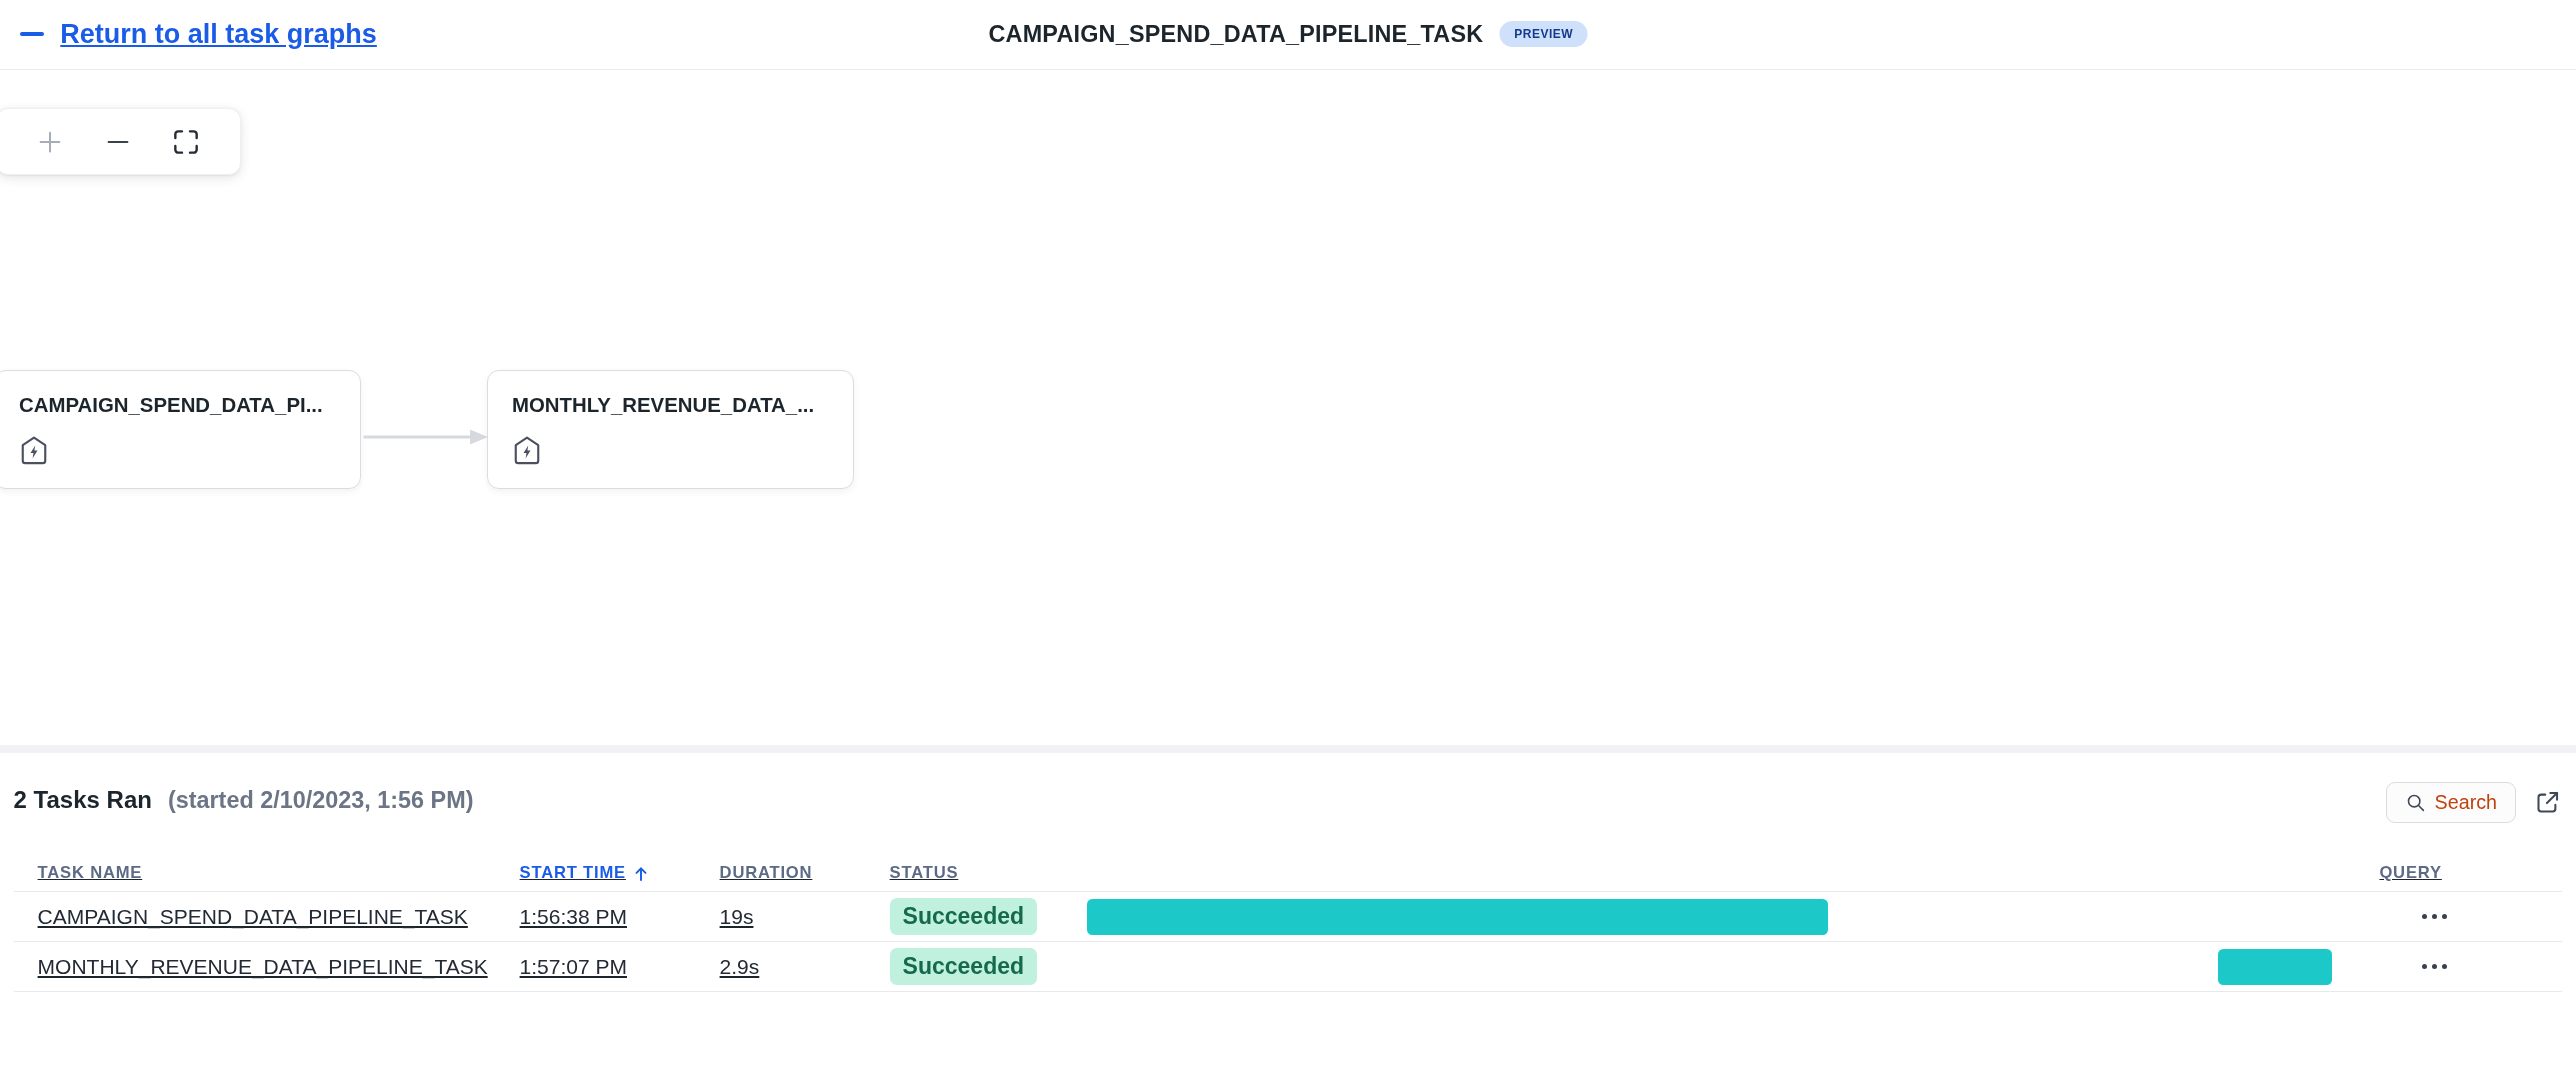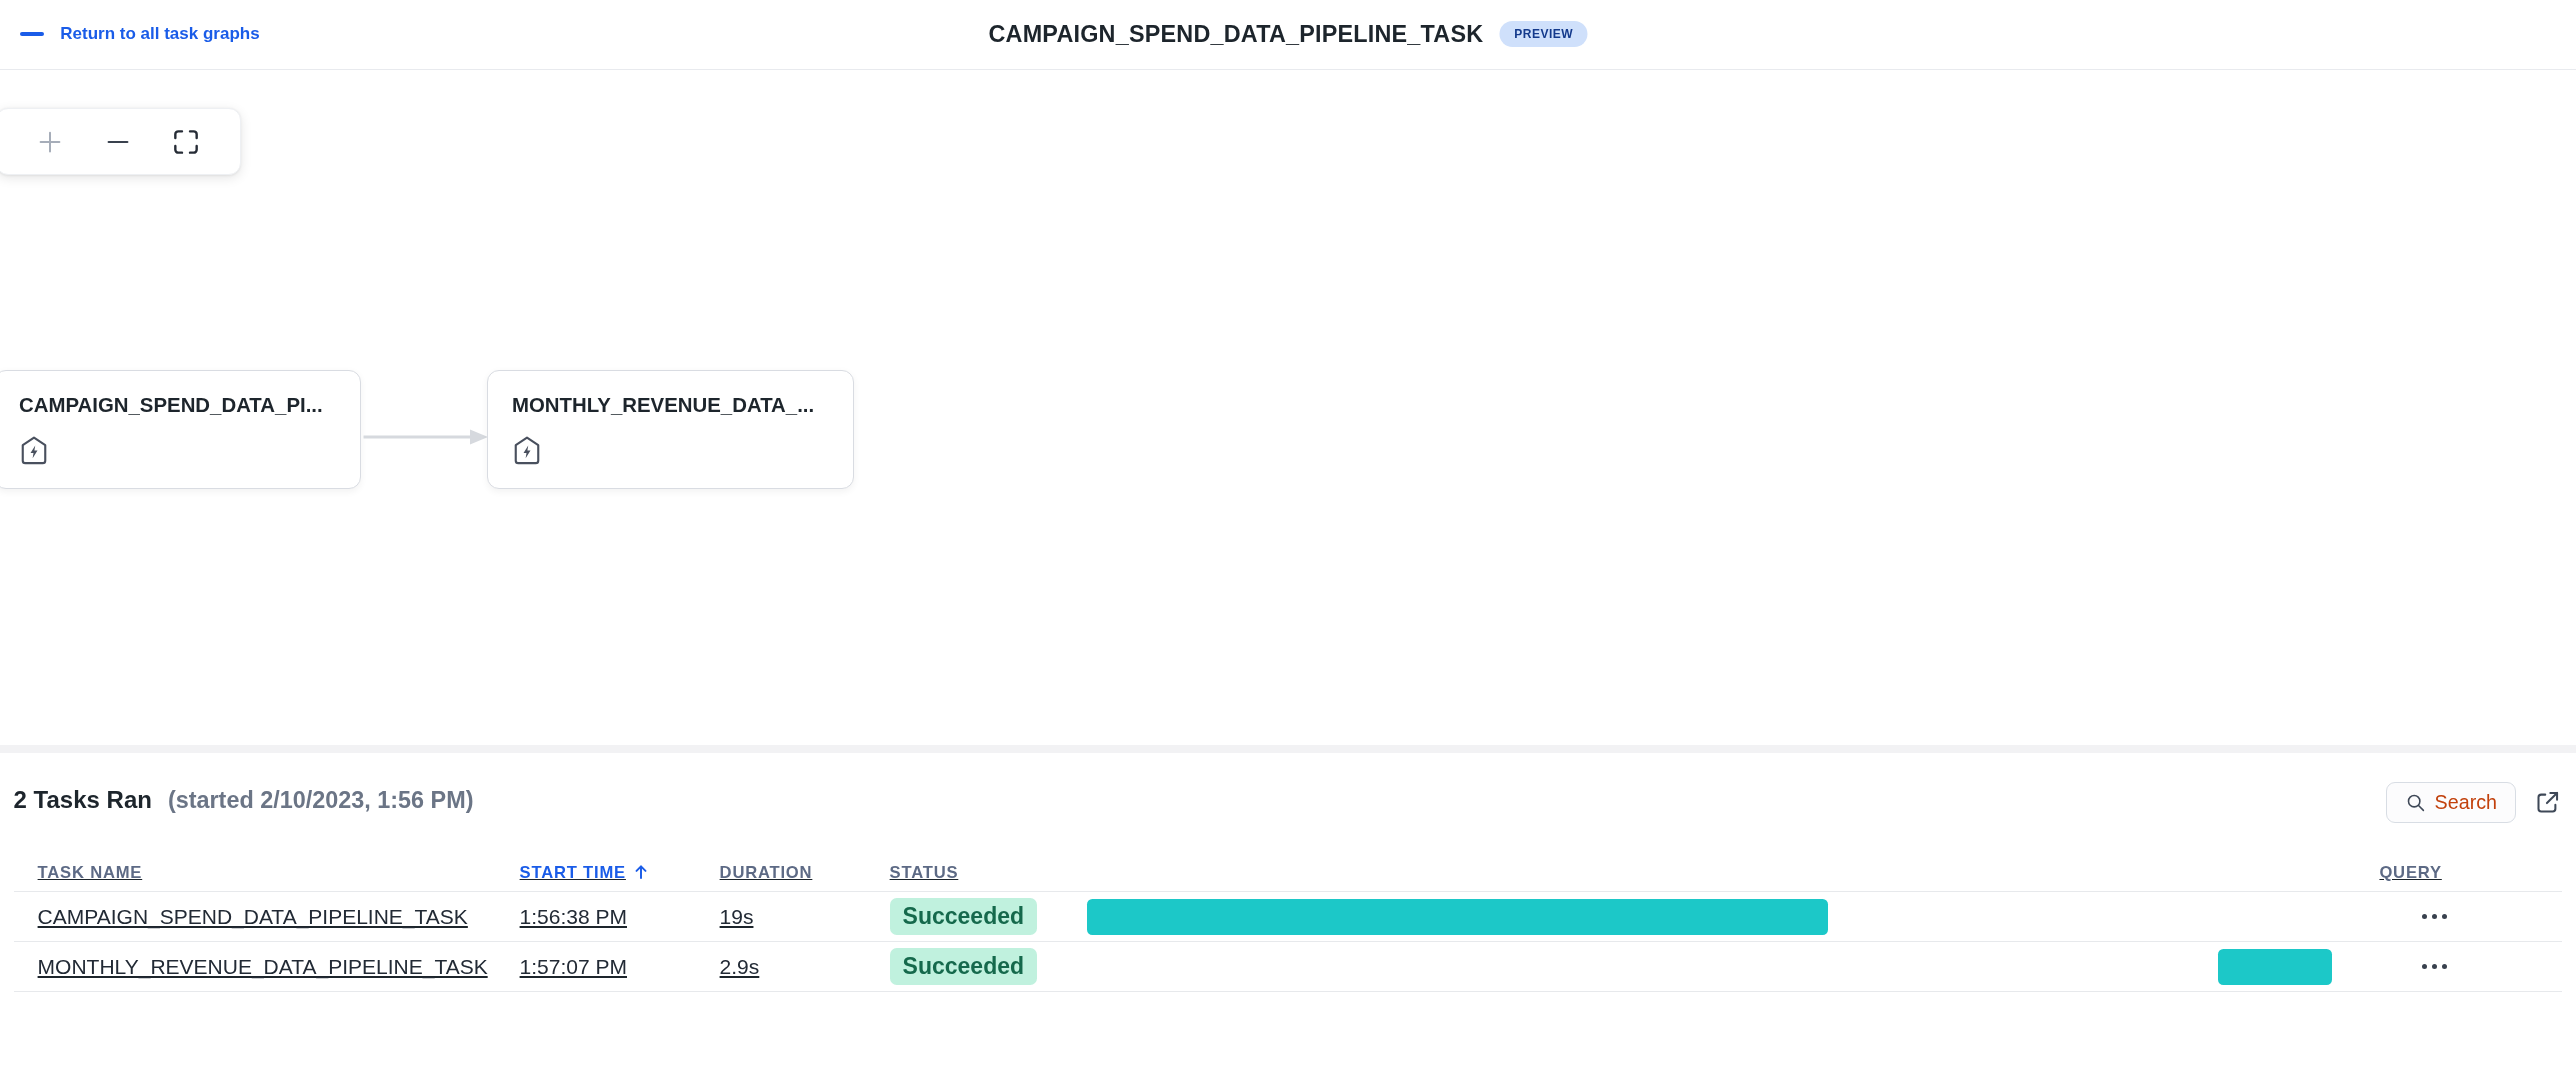--- a/index.html
+++ b/index.html
@@ -13,21 +13,21 @@
     --preview-bg:#cfe0fb; --preview-text:#143a8c;
     --line:#e8eaee; --muted:#5d6a85;
   }
 
   
   .top-bar{ position:absolute; top:0; left:0; right:0; height:70px;
     border-bottom:1.5px solid var(--line); background:#fff; }
   .back-link{ position:absolute; left:19.7px; top:0; height:68px;
     display:flex; align-items:center; gap:16.6px; cursor:pointer; text-decoration:none; }
   .back-dash{ width:24px; height:4.5px; border-radius:3px; background:var(--accent); }
-  .back-label{ font-size:17px; font-weight:700; color:var(--accent); }
+  .back-label{ font-size:27px; font-weight:700; color:var(--accent);text-decoration:underline; }
   .title-wrap{ position:absolute; left:50%; top:0; transform:translateX(-50%);
     height:68px; display:flex; align-items:center; gap:16.6px; white-space:nowrap; }
   .page-title{ font-size:23.4px; font-weight:700; color:#1d252c; letter-spacing:0.2px; }
   .preview-badge{ background:var(--preview-bg); color:var(--preview-text);
     font-size:12px; font-weight:700; letter-spacing:0.5px;
     padding:6px 14.4px; border-radius:755px; }
 
   
   .canvas{ position:absolute; top:71px; left:0; right:0; height:674px; background:#fff;margin-top:21px; }
 
@@ -75,21 +75,21 @@
   .thead{ height:38px; border-bottom:1.5px solid #e7e9ec; }
   .row{ height:50px; border-bottom:1.5px solid #e7e9ec; }
   .th{ font-size:16.6px; font-weight:700; color:var(--muted); letter-spacing:0.8px; }
   .td{ font-size:21px; color:#222a35; }
   .col-name{ width:506px; padding-left:24px; overflow:hidden; white-space:nowrap; }
   .col-start{ width:200px; }
   .col-dur{ width:170px; }
   .col-status{ width:197px; }
   .col-gantt{ flex:1; position:relative; height:100%; }
   .col-query{ width:227px; padding-left:44px; }
-  .th-sorted{ color:var(--accent); display:flex; align-items:flex-start; gap:6px; }
+  .th-sorted{ color:var(--accent); display:flex; align-items:flex-end; gap:6px; }
 
   .status-badge{ display:inline-block; background:var(--succ-bg); color:var(--succ-text);
     font-size:23px; font-weight:700; padding:5.3px 13px; border-radius:6.8px; }
 
   .gantt-bar{ position:absolute; top:6.8px; height:36px; border-radius:5.3px;
     background:var(--bar); }
 
   .dots-btn{ background:none; border:none; cursor:pointer;
     display:flex; gap:4.5px; align-items:center; margin-left:35px; padding:7.6px; }
   .dots-btn i{ width:5.3px; height:5.3px; border-radius:50%; background:#39414e; display:block; }

